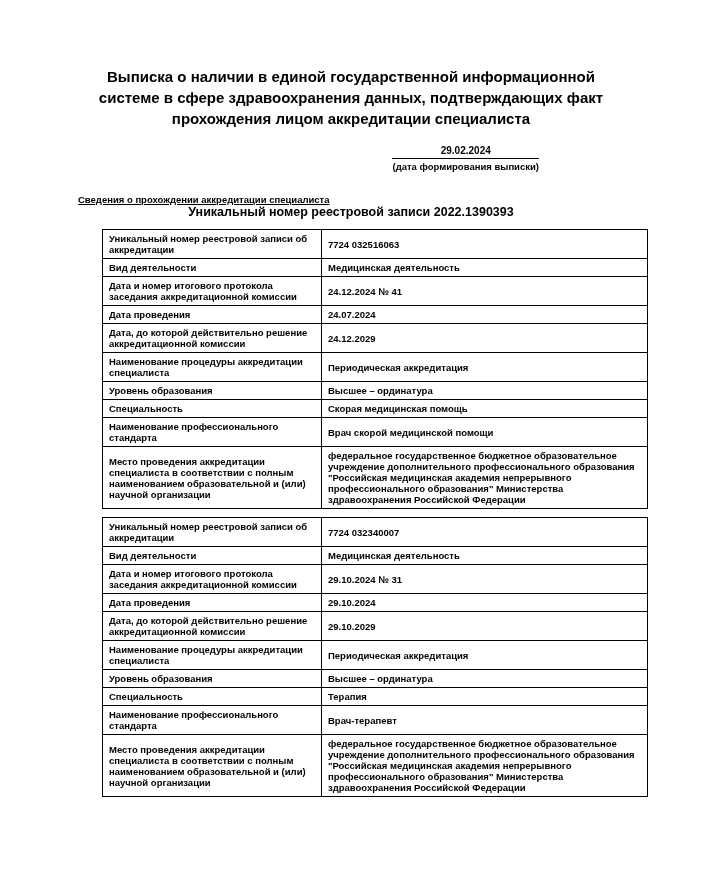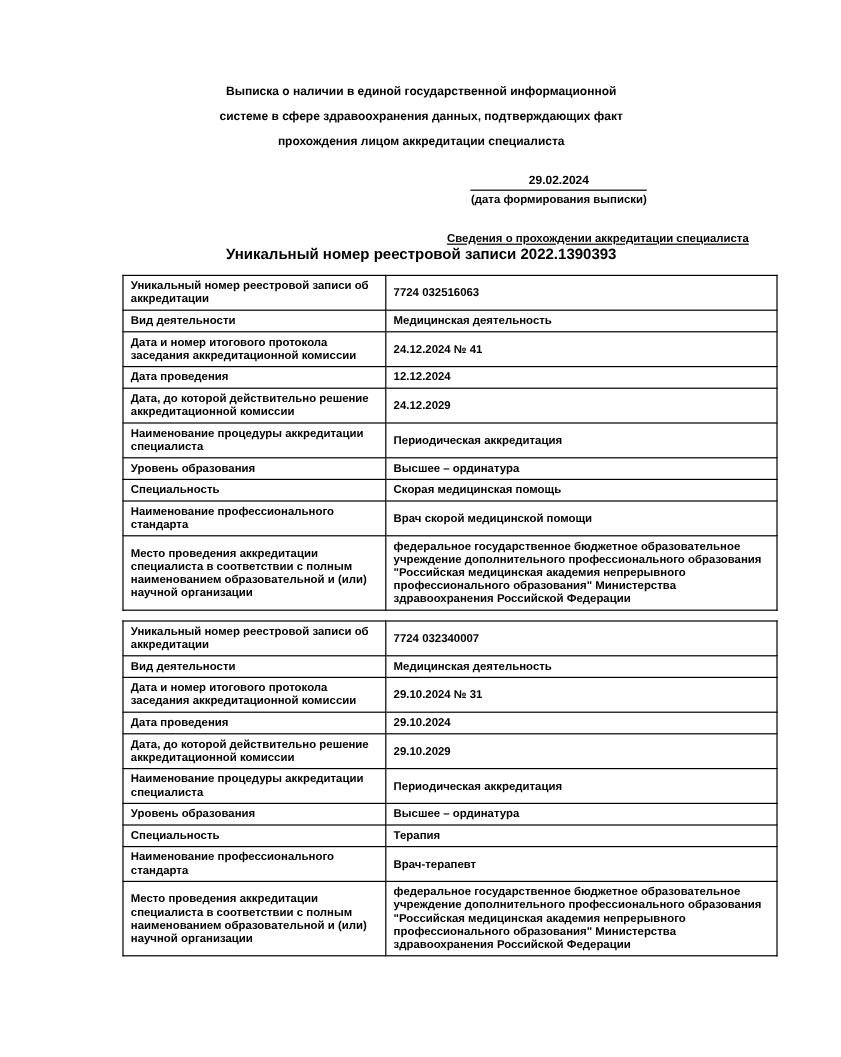--- a/index.html
+++ b/index.html
@@ -15,21 +15,21 @@
     font-weight: bold;
     color: #000000;
   }
   .page {
     padding: 0 77px 0 78px;
     box-sizing: border-box;
   }
   .doc-title {
     margin-top: 66px;
     text-align: center;
-    font-size: 10px;
+    font-size: 15px;
     line-height: 21px;
   }
   .date-block {
     width: fit-content;
     margin: 16px 85px 0 auto;
     text-align: center;
   }
   .date-value {
     font-size: 10px;
     padding: 0 6px 2px 6px;
@@ -41,21 +41,21 @@
     white-space: nowrap;
   }
   .intro {
     margin-top: 20px;
     text-align: center;
     font-size: 9.5px;
     line-height: 11.5px;
   }
   .section-heading {
     margin-top: 22px;
-    text-align: right;
+    text-align: left;
     font-size: 9.5px;
     text-decoration: underline;
   }
   .record-heading {
     text-align: center;
     font-size: 12.5px;
   }
   table.acc-table {
     width: 100%;
     border-collapse: collapse;
@@ -111,21 +111,21 @@
         <tr>
           <td class="label-cell">Вид деятельности</td>
           <td class="value-cell">Медицинская деятельность</td>
         </tr>
         <tr>
           <td class="label-cell">Дата и номер итогового протокола заседания аккредитационной комиссии</td>
           <td class="value-cell">24.12.2024 № 41</td>
         </tr>
         <tr>
           <td class="label-cell">Дата проведения</td>
-          <td class="value-cell">12.12.2024</td>
+          <td class="value-cell">24.07.2024</td>
         </tr>
         <tr>
           <td class="label-cell">Дата, до которой действительно решение аккредитационной комиссии</td>
           <td class="value-cell">24.12.2029</td>
         </tr>
         <tr>
           <td class="label-cell">Наименование процедуры аккредитации специалиста</td>
           <td class="value-cell">Периодическая аккредитация</td>
         </tr>
         <tr>

